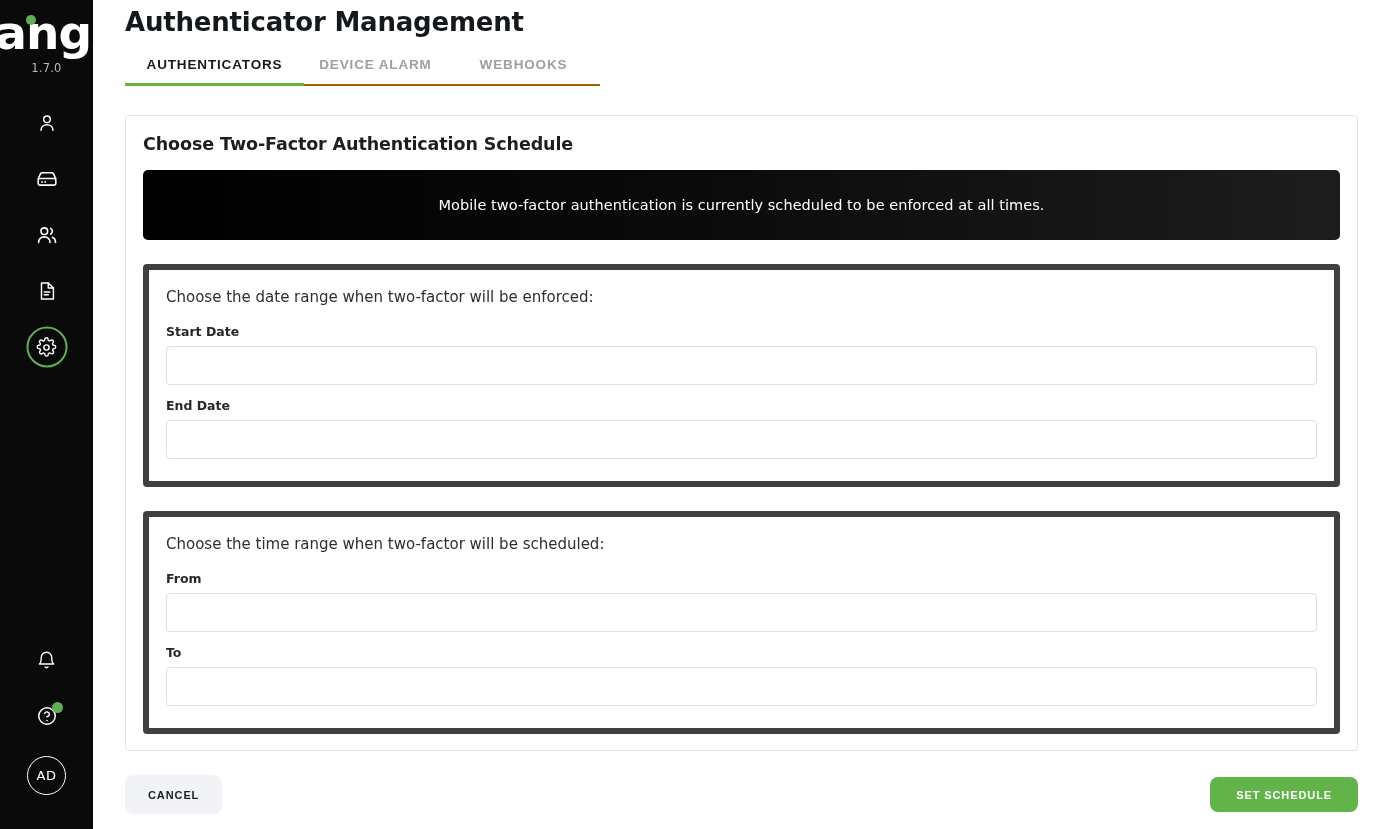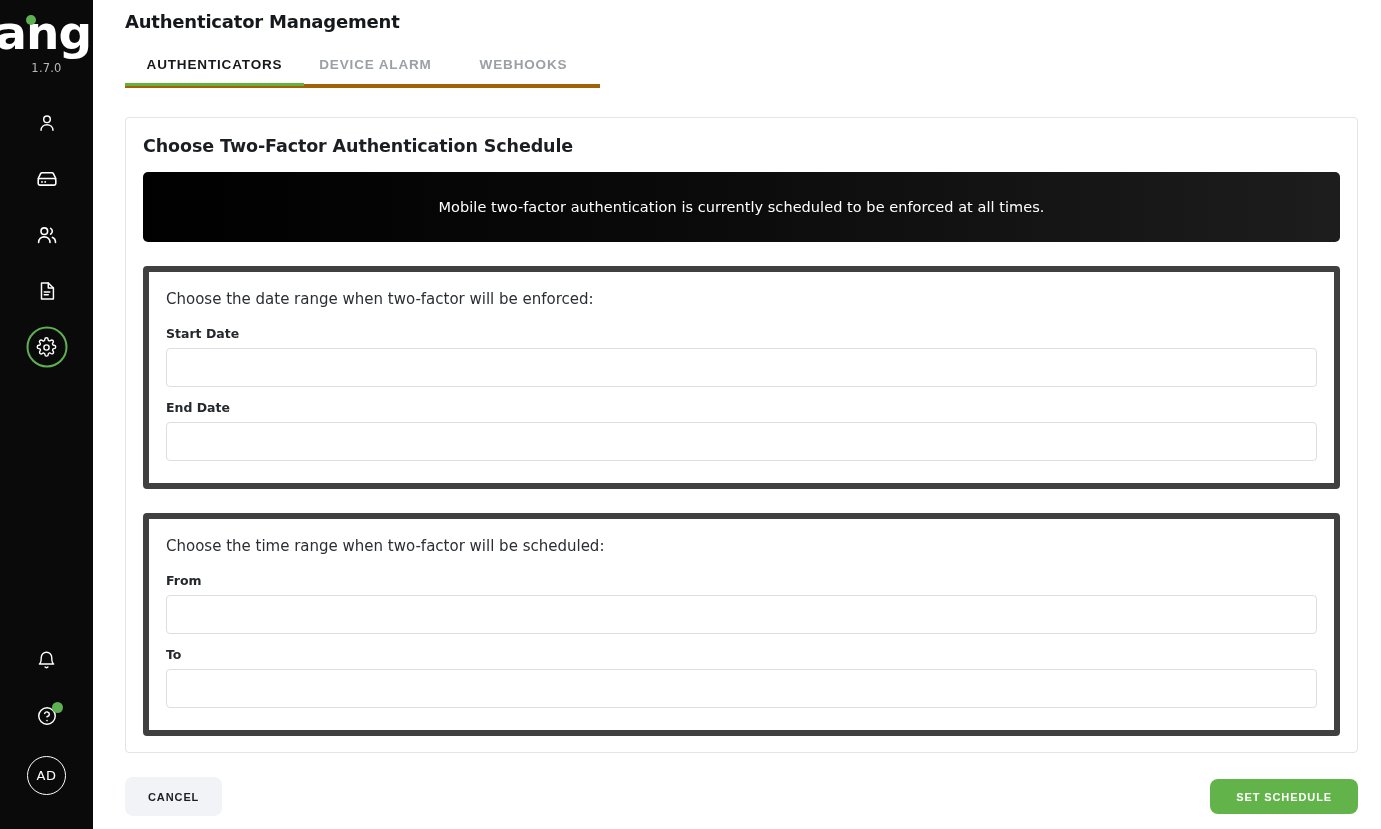--- a/index.html
+++ b/index.html
@@ -150,34 +150,34 @@
   
   .main {
     flex: 1 1 auto;
     height: 829px;
     padding: 0 24px 0 32px;
     overflow: hidden;
     position: relative;
   }
   .page-title {
     font-family: "DejaVu Sans", sans-serif;
-    font-size: 18px;
+    font-size: 26px;
     font-weight: 700;
     color: #16191c;
     letter-spacing: -.2px;
     margin: 0;
     padding-top: 4px;
     line-height: 36px;
   }
 
   .tabs {
     margin-top: 17px;
     display: flex;
     width: 475px;
-    border-bottom: 4px solid #a16207;
+    border-bottom: 2px solid #a16207;
     position: relative;
   }
   .tab {
     font-size: 13.5px;
     font-weight: 700;
     letter-spacing: .85px;
     color: #9ba0a4;
     padding: 0 0 12px 0;
     cursor: pointer;
     background: none;

